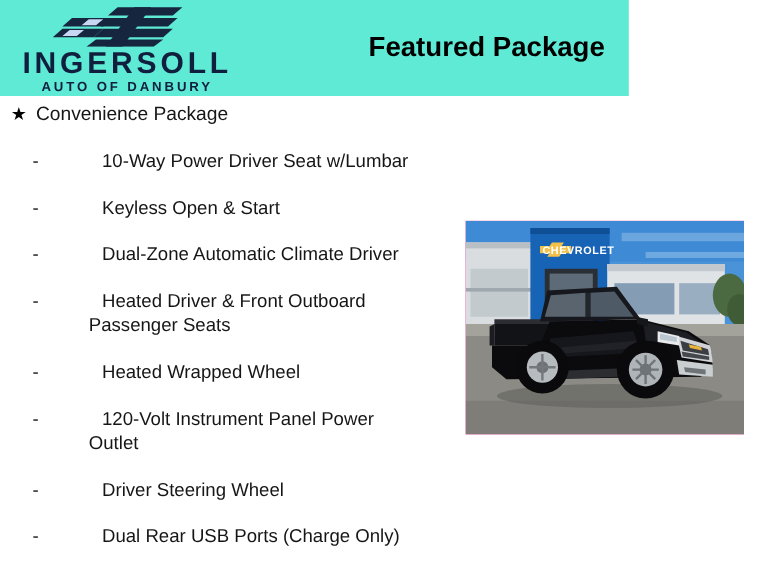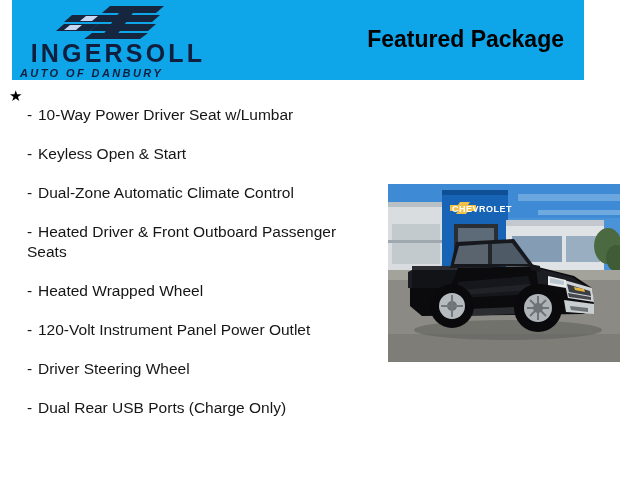--- a/index.html
+++ b/index.html
@@ -16,25 +16,25 @@
   .slide {
     position: relative;
     width: 640px;
     height: 480px;
     background: #ffffff;
   }
 
   
   .header {
     position: absolute;
-    left: 12px;
+    left: 0;
     top: 0;
-    width: 572px;
+    width: 524px;
     height: 80px;
-    background: #0ea5e9;
+    background: #5eead4;
     box-sizing: border-box;
   }
   .brand {
     position: absolute;
     left: 0;
     top: 2px;
     width: 220px;
     height: 78px;
   }
   .brand-emblem {
@@ -55,27 +55,27 @@
     letter-spacing: 3.2px;
     color: #111f3f;
     line-height: 26px;
     white-space: nowrap;
   }
   .brand-sub {
     position: absolute;
     left: 8px;
     top: 65px;
     width: 196px;
+    text-align: center;
     font-size: 11px;
     font-weight: bold;
     letter-spacing: 2.4px;
     color: #111f3f;
     line-height: 12px;
     white-space: nowrap;
-    font-style: italic;
   }
   .header-title {
     position: absolute;
     right: 20px;
     top: 22px;
     font-size: 23px;
     font-weight: bold;
     color: #000000;
     line-height: 34px;
     white-space: nowrap;
@@ -115,20 +115,21 @@
   }
   .feat-dash {
     position: absolute;
     left: 27px;
     top: 0;
     color: #161616;
   }
   .feat-text {
     display: block;
     text-indent: 11px;
+    margin-left: 47px;
   }
 
   
   .photo {
     position: absolute;
     left: 388px;
     top: 184px;
     width: 232px;
     height: 178px;
     overflow: hidden;
@@ -167,33 +168,34 @@
       <div class="brand-sub">AUTO OF DANBURY</div>
     </div>
 
     <div class="header-title">Featured Package</div>
   </div>
 
   <div class="features">
 
     <div class="feat-head">
       <span class="feat-star">★</span>
+      <span>Convenience Package</span>
     </div>
 
     <div class="feat-item">
       <span class="feat-dash">-</span>
       <span class="feat-text">10-Way Power Driver Seat w/Lumbar</span>
     </div>
     <div class="feat-item">
       <span class="feat-dash">-</span>
       <span class="feat-text">Keyless Open &amp; Start</span>
     </div>
     <div class="feat-item">
       <span class="feat-dash">-</span>
-      <span class="feat-text">Dual-Zone Automatic Climate Control</span>
+      <span class="feat-text">Dual-Zone Automatic Climate Driver</span>
     </div>
     <div class="feat-item">
       <span class="feat-dash">-</span>
       <span class="feat-text">Heated Driver &amp; Front Outboard Passenger Seats</span>
     </div>
     <div class="feat-item">
       <span class="feat-dash">-</span>
       <span class="feat-text">Heated Wrapped Wheel</span>
     </div>
     <div class="feat-item">

